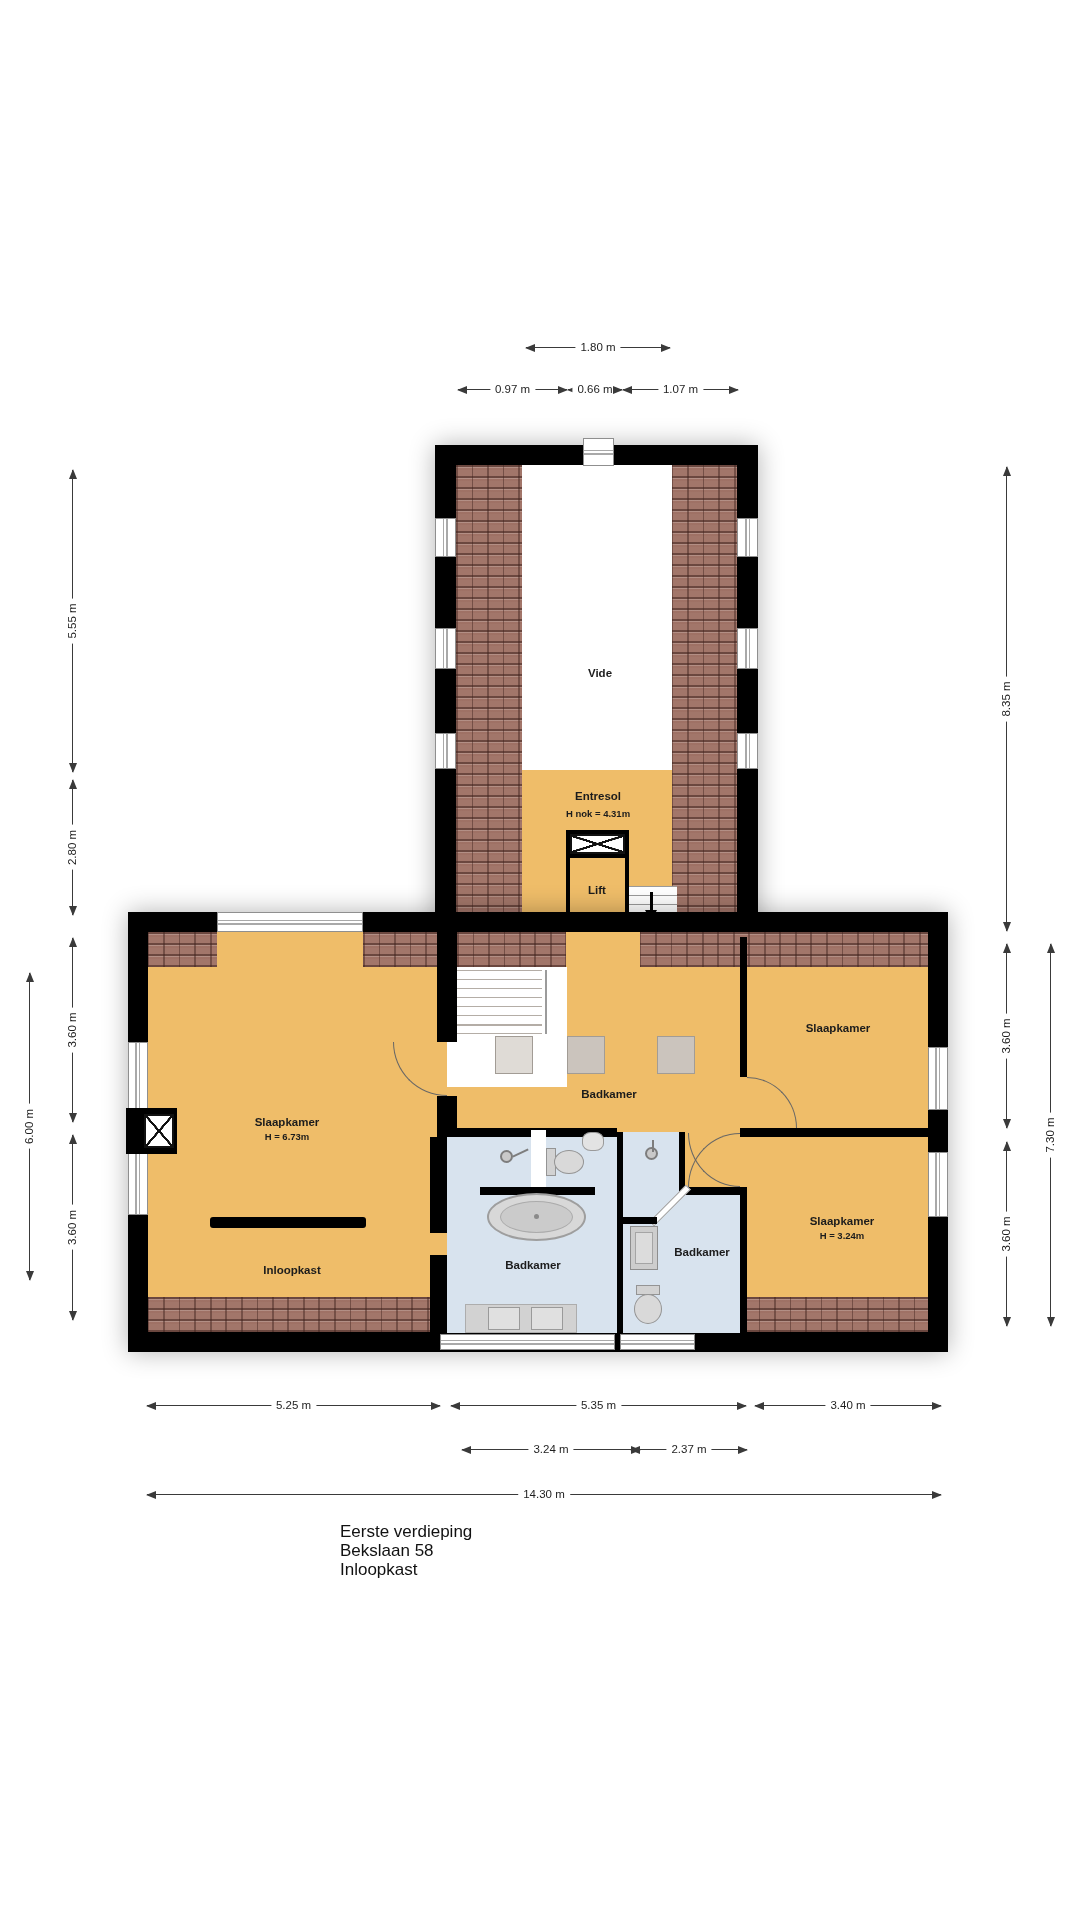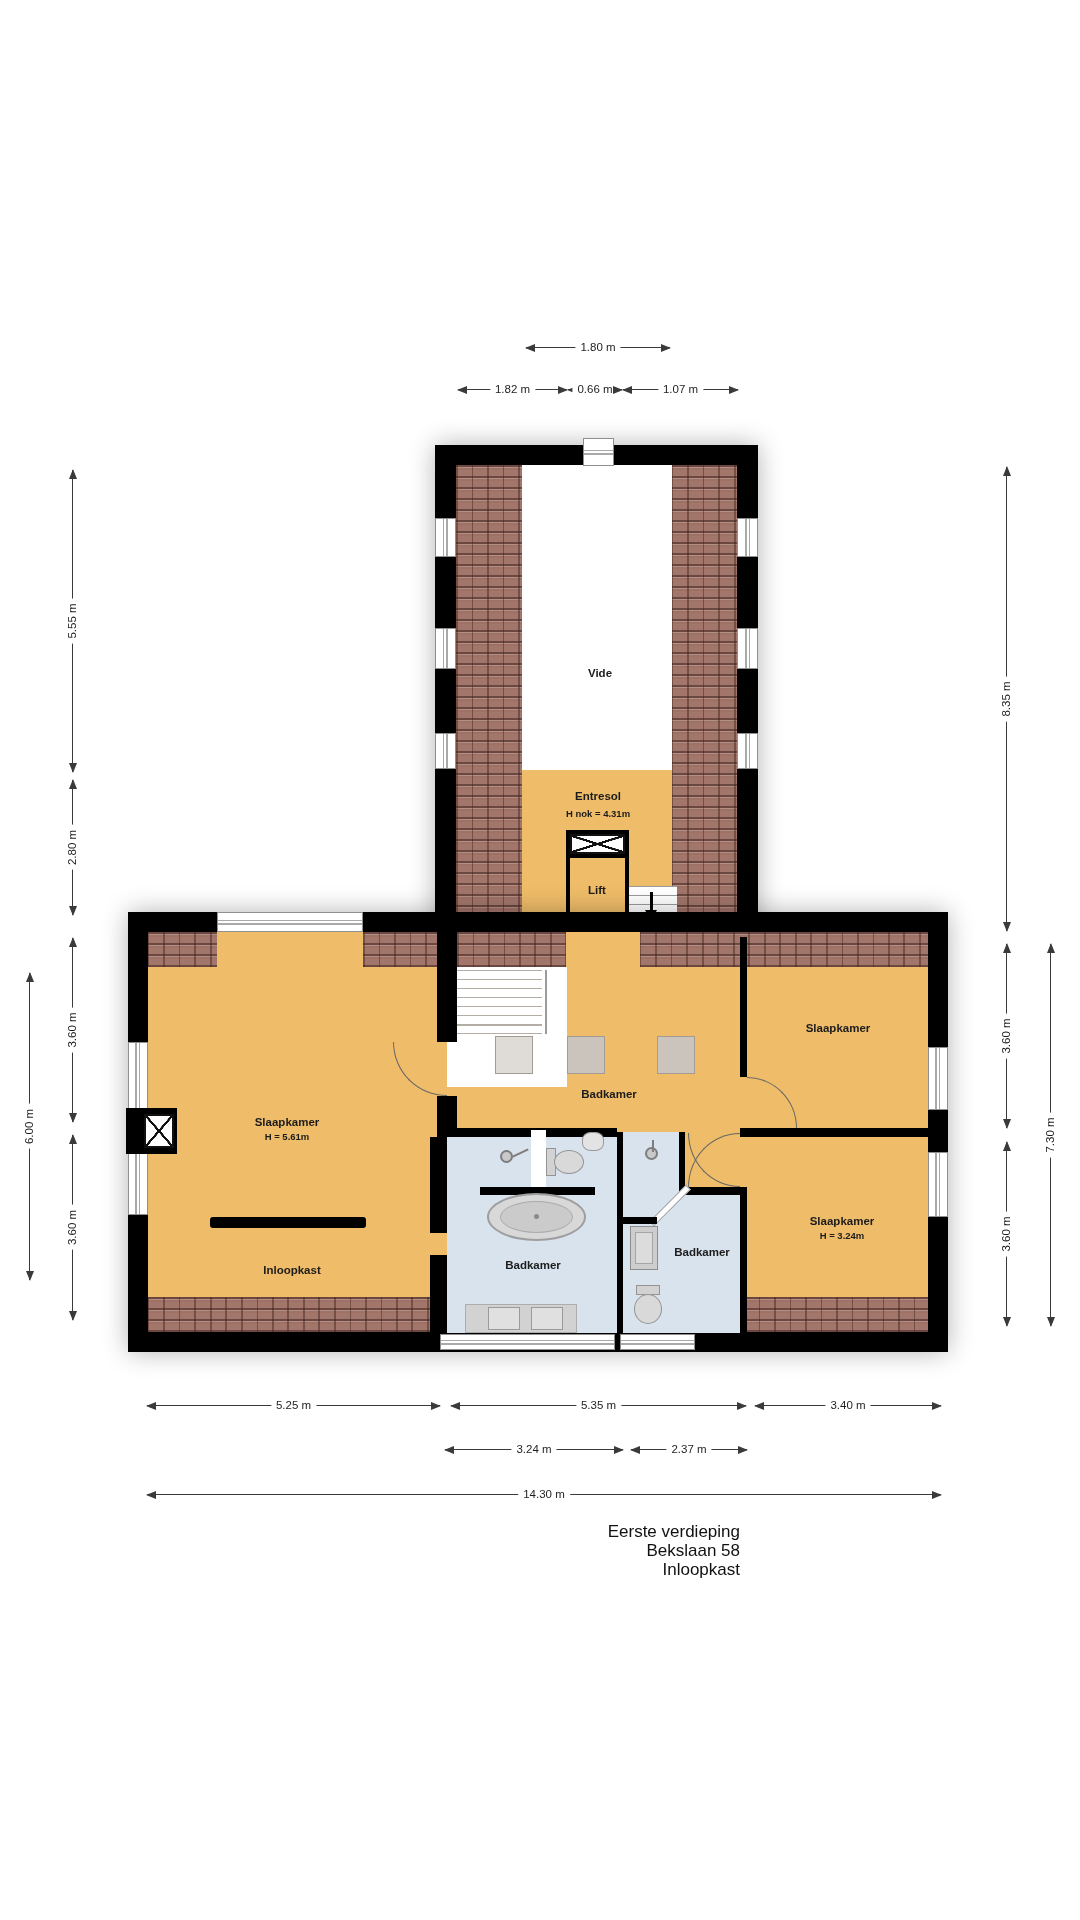--- a/index.html
+++ b/index.html
@@ -33,21 +33,21 @@
   .arc.tl{border-left:1.5px solid #666;border-top:1.5px solid #666;border-top-left-radius:100%;}
   .arc.tr{border-right:1.5px solid #666;border-top:1.5px solid #666;border-top-right-radius:100%;}
   .dim{position:absolute;height:0;border-top:1px solid #3a3a3a;}
   .dim.v{transform:rotate(-90deg);transform-origin:0 0;}
   .dim::before{content:"";position:absolute;left:-1px;top:-4.5px;border-top:4px solid transparent;border-bottom:4px solid transparent;border-right:10px solid #3a3a3a;}
   .dim::after{content:"";position:absolute;right:-1px;top:-4.5px;border-top:4px solid transparent;border-bottom:4px solid transparent;border-left:10px solid #3a3a3a;}
   .dim span{position:absolute;left:50%;top:0;transform:translate(-50%,-55%);background:#fff;
     padding:0 5px;font-size:11.5px;color:#1e1e1e;white-space:nowrap;font-weight:400;}
   .fix{position:absolute;box-sizing:border-box;}
   .gray-sq{position:absolute;box-sizing:border-box;background:#cbc4bd;border:1.5px solid #a29c95;}
-  .title{position:absolute;left:340px;top:1522px;width:400px;text-align:right;
+  .title{position:absolute;left:340px;top:1522px;width:400px;text-align:left;
     font-size:17px;line-height:19px;color:#111;}
   .treads{background-image:repeating-linear-gradient(180deg,#b4ada6 0 1.5px, transparent 1.5px 9px);}
   .treads2{background-image:repeating-linear-gradient(180deg,#9b9b9b 0 1.5px, transparent 1.5px 9px);}
 </style>
 </head>
 <body>
 
 <div id="canvas">
 
   <div class="abs shell" style="left:435px;top:445px;width:323px;height:487px;"></div>
@@ -150,34 +150,34 @@
   <div class="abs win h" style="left:440px;top:1334px;width:175px;height:16px;"></div>
   <div class="abs win h" style="left:620px;top:1334px;width:75px;height:16px;"></div>
 
   <div class="abs wall" style="left:210px;top:1217px;width:156px;height:11px;border-radius:3px;"></div>
 
   <div class="rlabel" style="left:560px;top:667px;width:80px;">Vide</div>
   <div class="rlabel" style="left:548px;top:790px;width:100px;">Entresol</div>
   <div class="rlabel sub" style="left:548px;top:808px;width:100px;">H nok = 4.31m</div>
   <div class="rlabel" style="left:567px;top:884px;width:60px;">Lift</div>
   <div class="rlabel" style="left:237px;top:1116px;width:100px;">Slaapkamer</div>
-  <div class="rlabel sub" style="left:237px;top:1131px;width:100px;">H = 5.61m</div>
+  <div class="rlabel sub" style="left:237px;top:1131px;width:100px;">H = 6.73m</div>
   <div class="rlabel" style="left:242px;top:1264px;width:100px;">Inloopkast</div>
   <div class="rlabel" style="left:559px;top:1088px;width:100px;">Badkamer</div>
   <div class="rlabel" style="left:788px;top:1022px;width:100px;">Slaapkamer</div>
   <div class="rlabel" style="left:483px;top:1259px;width:100px;">Badkamer</div>
   <div class="rlabel" style="left:652px;top:1246px;width:100px;">Badkamer</div>
   <div class="rlabel" style="left:792px;top:1215px;width:100px;">Slaapkamer</div>
   <div class="rlabel sub" style="left:792px;top:1230px;width:100px;">H = 3.24m</div>
 
   <div class="dim" style="left:526px;top:347px;width:144px;">
       <span>1.80 m</span>
     </div>
   <div class="dim" style="left:458px;top:389px;width:109px;">
-      <span>1.82 m</span>
+      <span>0.97 m</span>
     </div>
   <div class="dim" style="left:568px;top:389px;width:54px;">
       <span>0.66 m</span>
     </div>
   <div class="dim" style="left:623px;top:389px;width:115px;">
       <span>1.07 m</span>
     </div>
 
   <div class="dim v" style="left:72px;top:772px;width:302px;">
       <span>5.55 m</span>
@@ -210,21 +210,21 @@
 
   <div class="dim" style="left:147px;top:1405px;width:293px;">
       <span>5.25 m</span>
     </div>
   <div class="dim" style="left:451px;top:1405px;width:295px;">
       <span>5.35 m</span>
     </div>
   <div class="dim" style="left:755px;top:1405px;width:186px;">
       <span>3.40 m</span>
     </div>
-  <div class="dim" style="left:445px;top:1449px;width:178px;">
+  <div class="dim" style="left:462px;top:1449px;width:178px;">
       <span>3.24 m</span>
     </div>
   <div class="dim" style="left:631px;top:1449px;width:116px;">
       <span>2.37 m</span>
     </div>
   <div class="dim" style="left:147px;top:1494px;width:794px;">
       <span>14.30 m</span>
     </div>
 
   <div class="title">

